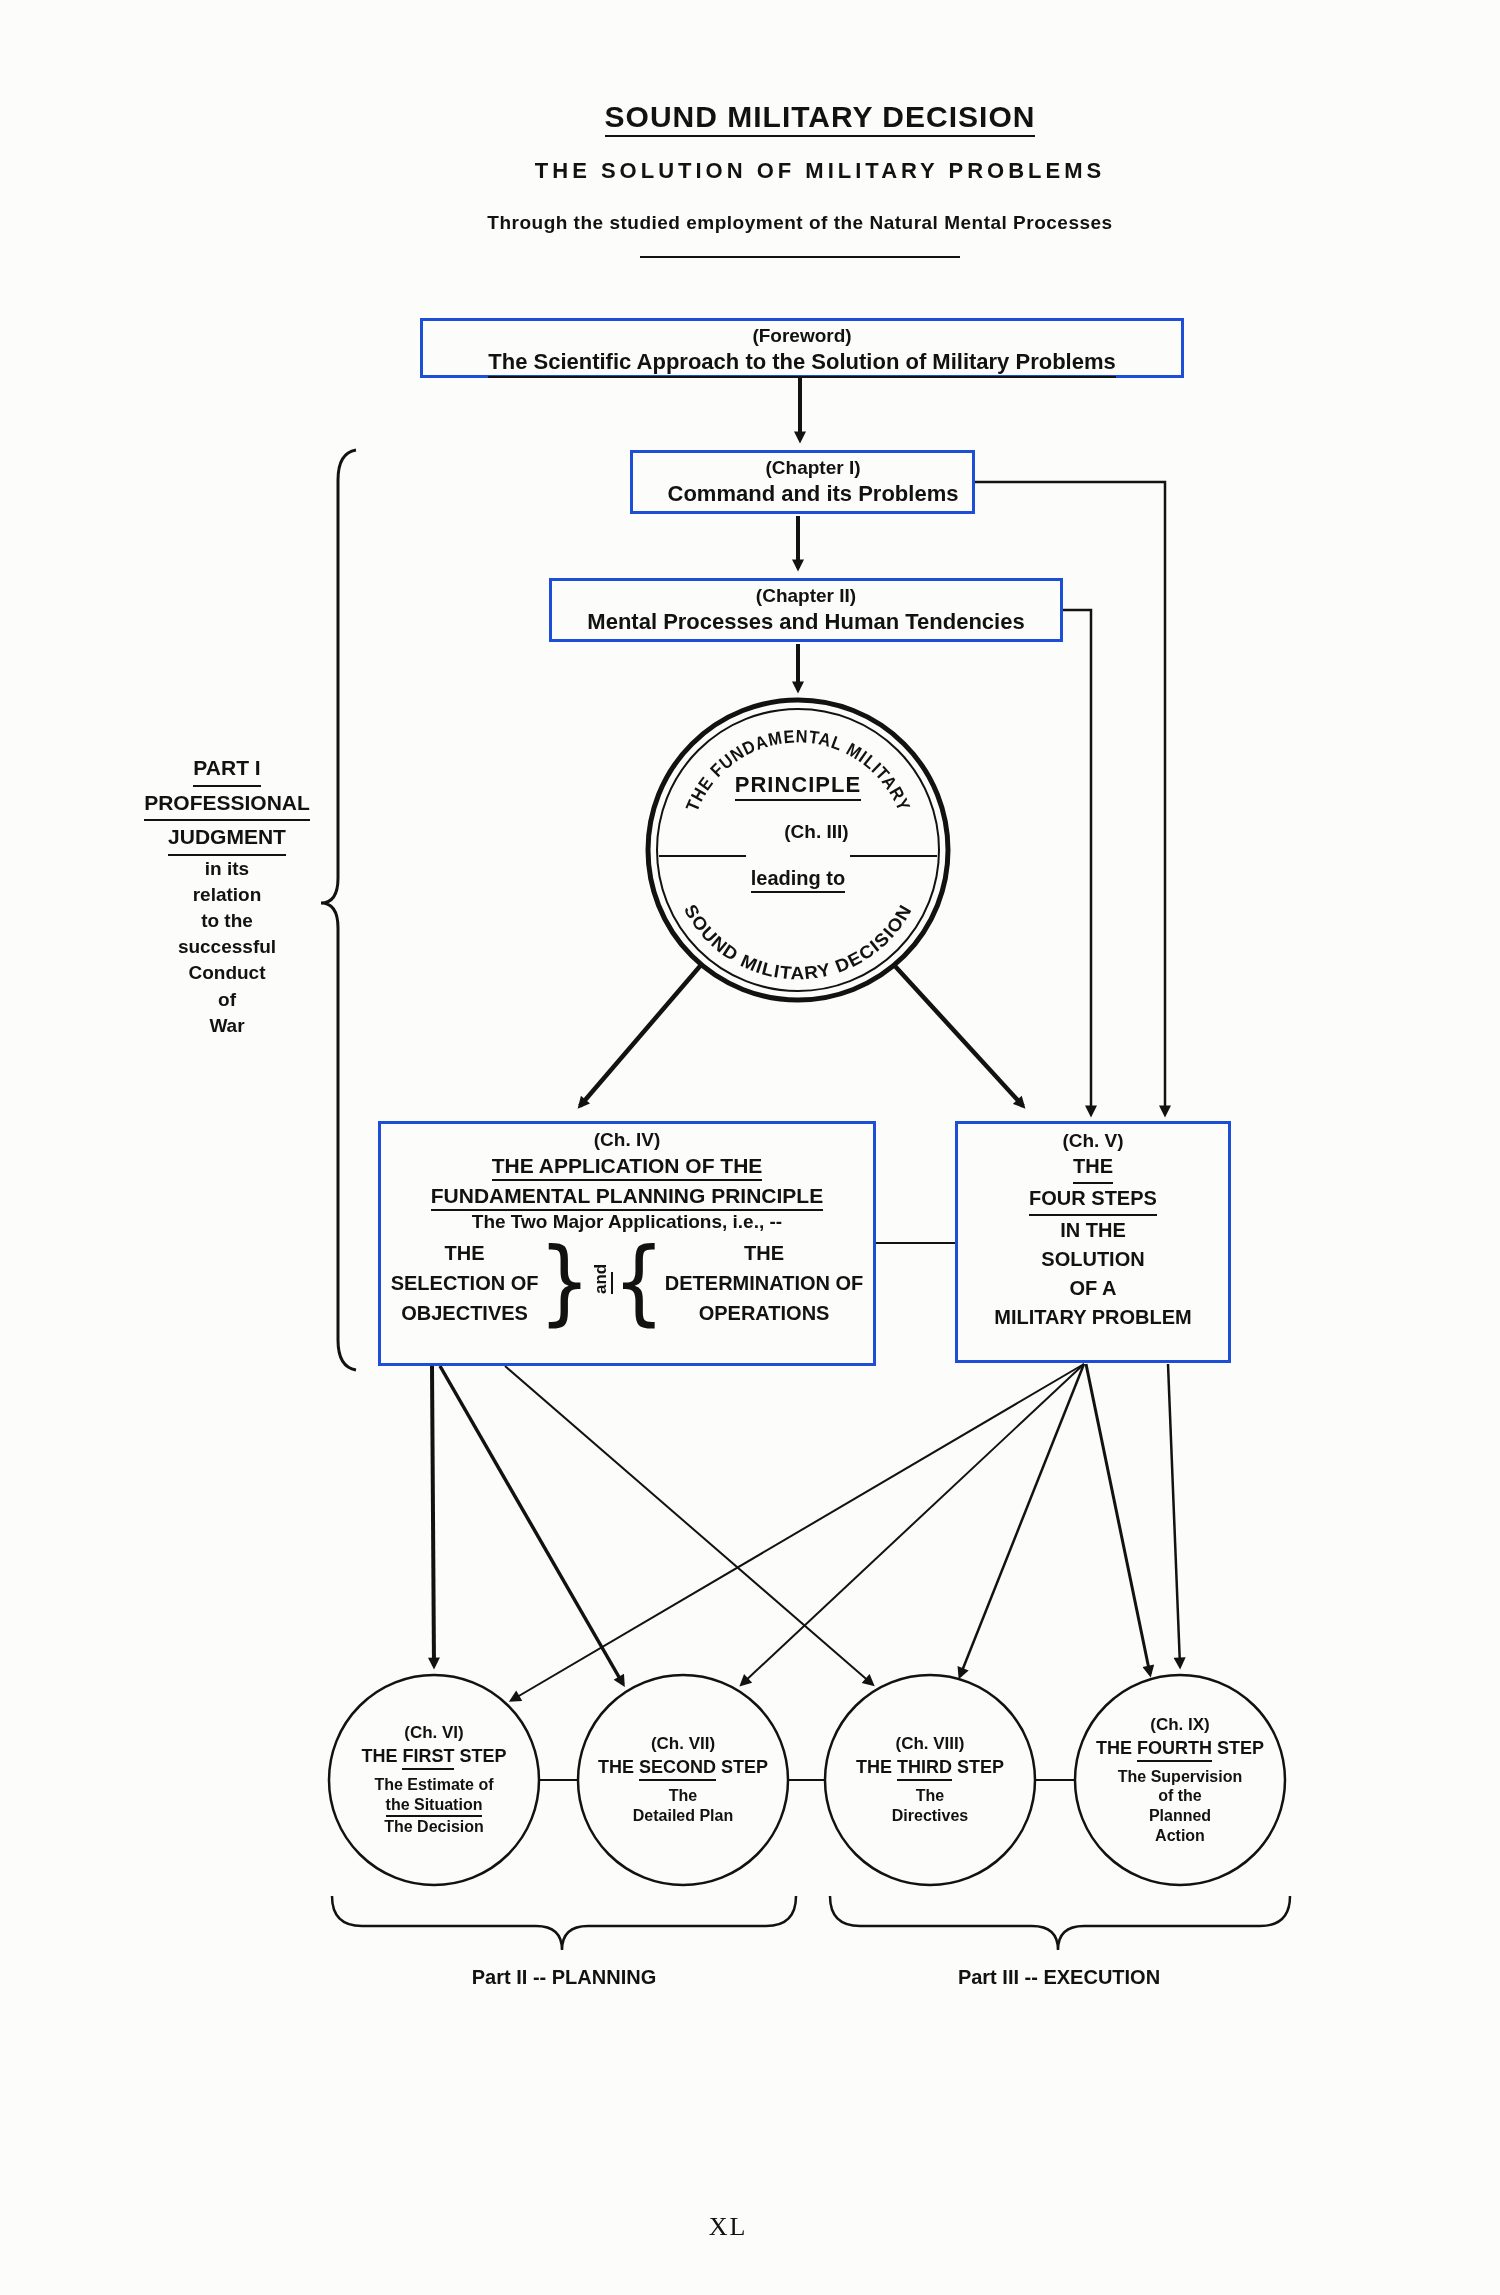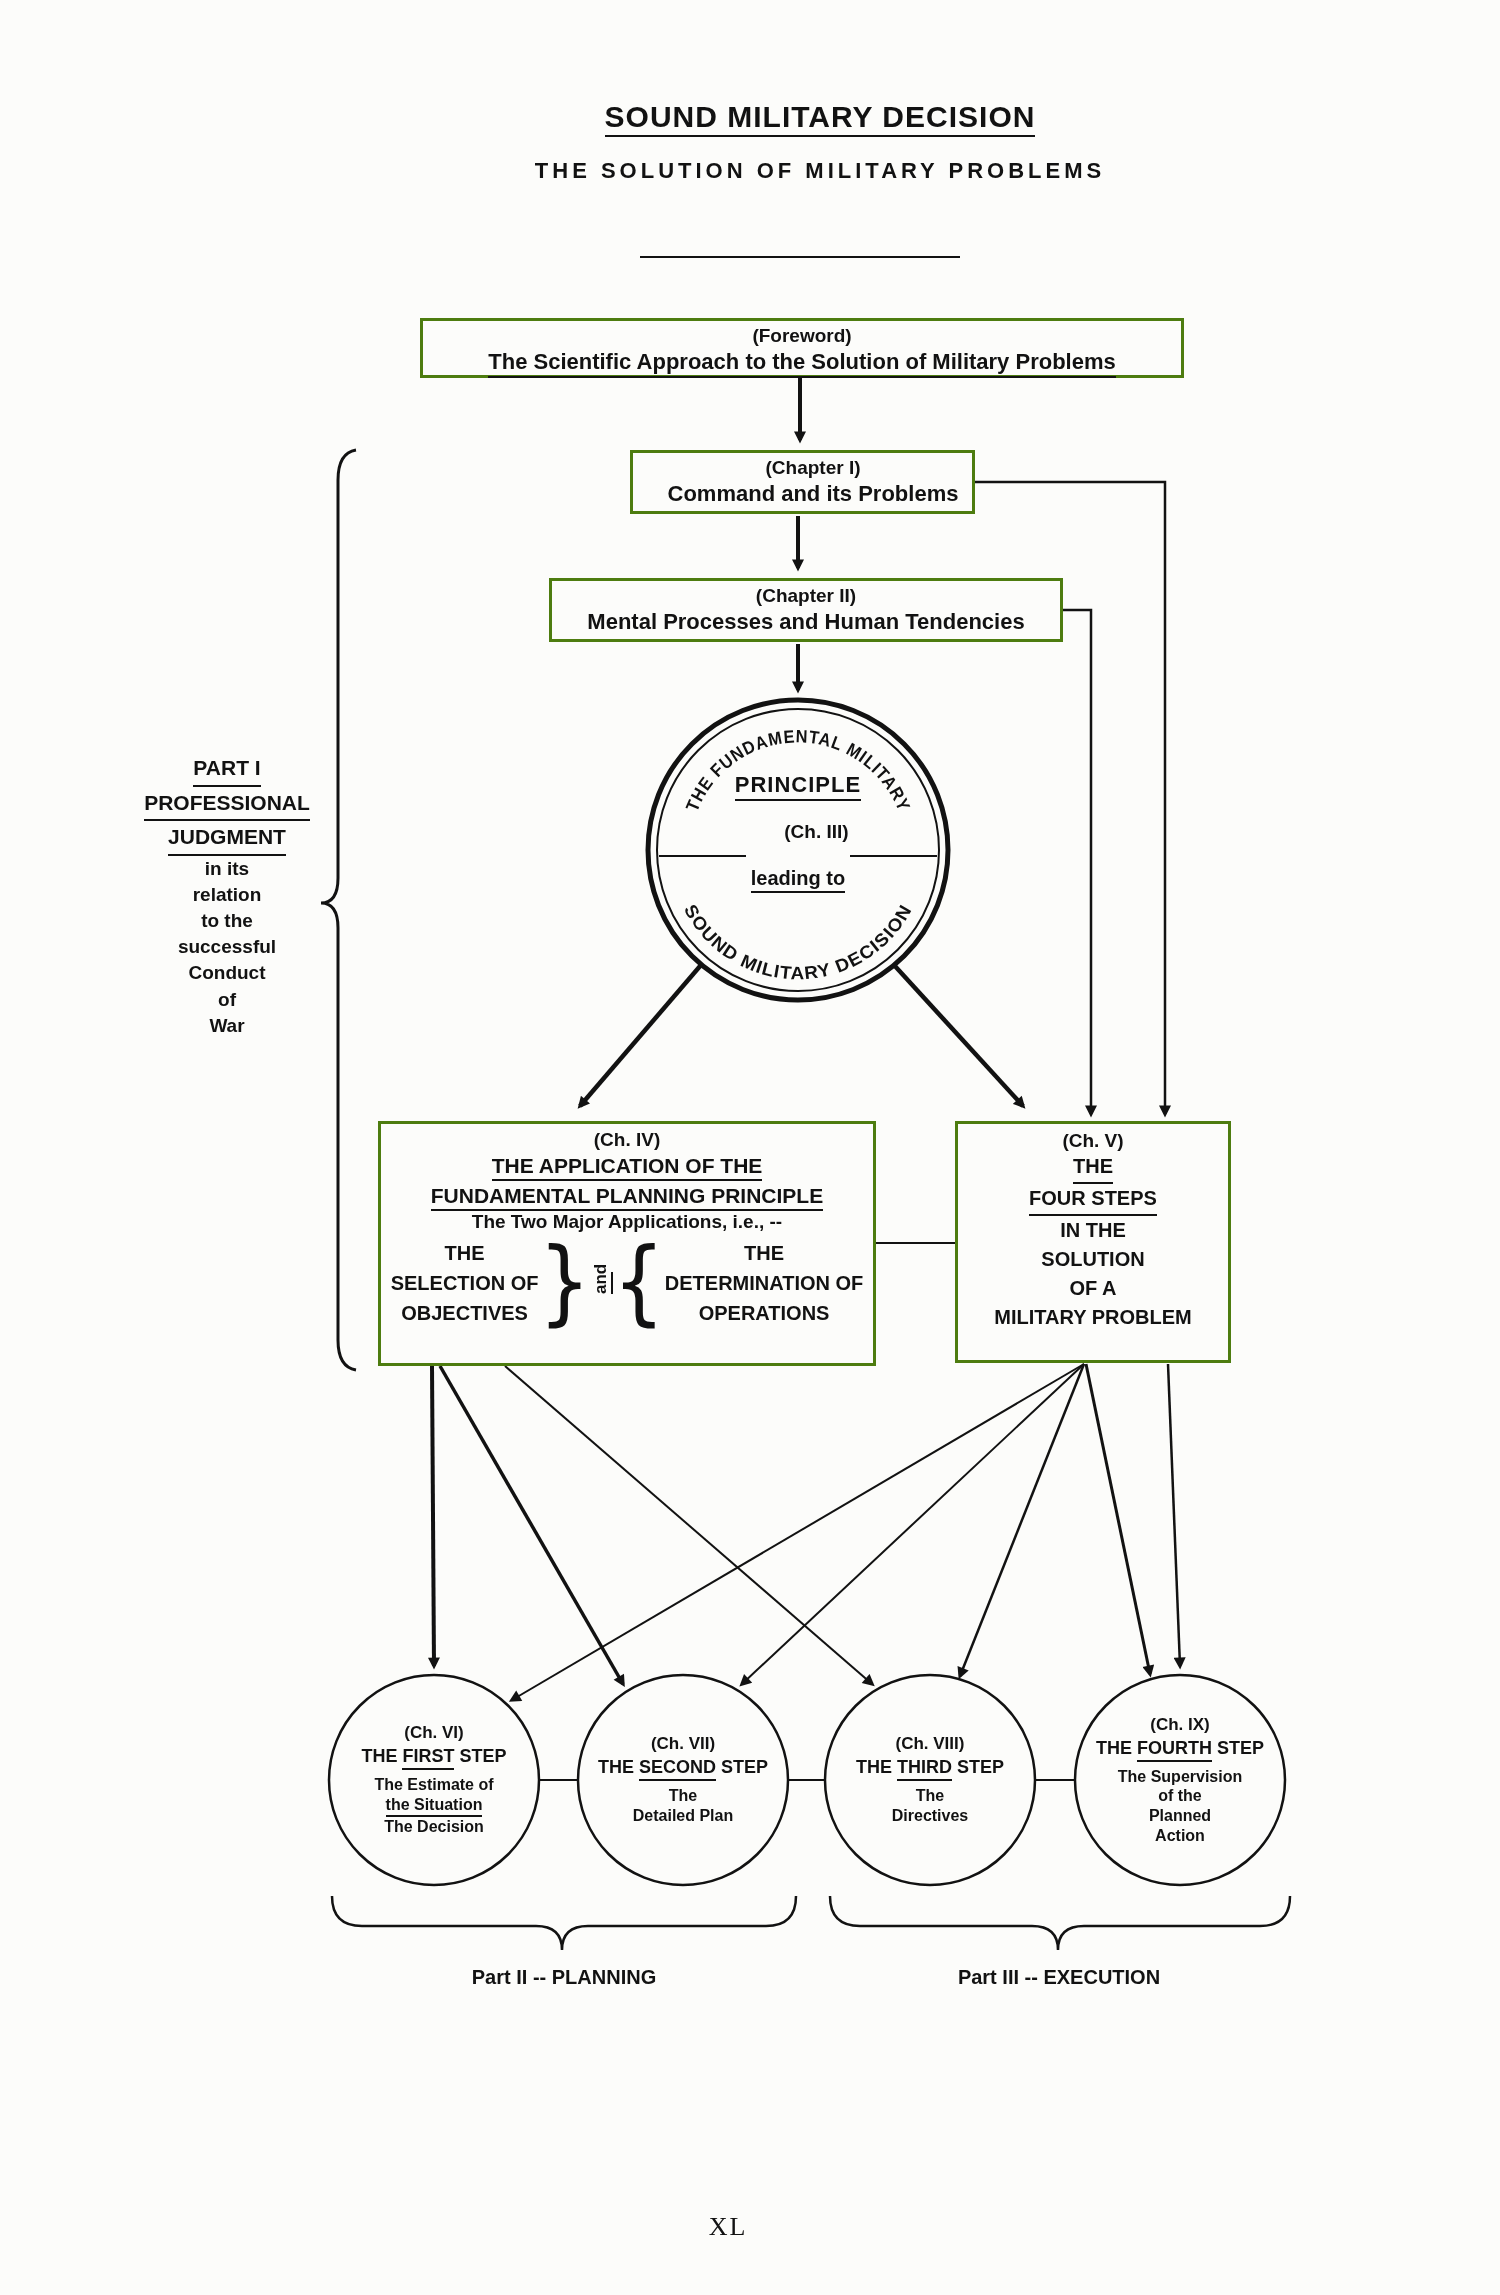--- a/index.html
+++ b/index.html
@@ -14,21 +14,21 @@
     margin:0 auto;
   }
   .abs{position:absolute;}
   .ctr{text-align:center;}
   svg.layer{position:absolute;left:0;top:0;}
   .u{border-bottom:2.5px solid #121212;padding-bottom:1px;display:inline-block;}
   .h-title{left:320px;top:100px;width:1000px;font-size:30px;letter-spacing:1px;}
   .h-sub{left:320px;top:158px;width:1000px;font-size:22px;letter-spacing:4px;}
   .h-tag{left:300px;top:212px;width:1000px;font-size:19px;letter-spacing:0.5px;}
   .h-rule{left:640px;top:256px;width:320px;border-top:2.5px solid #121212;height:0;}
-  .box{position:absolute;border:3px solid #4d7c0f;background:#fcfcfa;text-align:center;box-sizing:border-box;}
+  .box{position:absolute;border:3px solid #1d4ed8;background:#fcfcfa;text-align:center;box-sizing:border-box;}
   .box-label{font-size:19px;margin-top:4px;}
   .box-title{font-size:22px;margin-top:2px;}
   .fw{left:420px;top:318px;width:764px;height:60px;}
   .c1{left:630px;top:450px;width:345px;height:64px;padding-left:21px;}
   .c2{left:549px;top:578px;width:514px;height:64px;}
   .part1{left:118px;top:752px;width:218px;text-align:center;}
   .part1 .ph{font-size:21px;line-height:1.5;}
   .part1 .pl{font-size:19px;line-height:1.38;}
   .princ{left:658px;top:772px;width:280px;text-align:center;}
   .princ .p1{font-size:22px;letter-spacing:1px;}
@@ -115,20 +115,21 @@
     <line x1="1035" y1="1780" x2="1075" y2="1780" stroke="#121212" stroke-width="2"></line>
 
     <path d="M 356,450 Q 338,453 338,480 L 338,878 Q 338,903 321,903 Q 338,903 338,928 L 338,1340 Q 338,1367 356,1370" fill="none" stroke="#121212" stroke-width="3"></path>
 
     <path d="M 332,1896 Q 332,1926 362,1926 L 536,1926 Q 562,1926 562,1950 Q 562,1926 588,1926 L 766,1926 Q 796,1926 796,1896" fill="none" stroke="#121212" stroke-width="2.5"></path>
     <path d="M 830,1896 Q 830,1926 860,1926 L 1032,1926 Q 1058,1926 1058,1950 Q 1058,1926 1084,1926 L 1260,1926 Q 1290,1926 1290,1896" fill="none" stroke="#121212" stroke-width="2.5"></path>
   </svg>
 
   <div class="abs ctr h-title"><span class="u">SOUND MILITARY DECISION</span></div>
   <div class="abs ctr h-sub">THE SOLUTION OF MILITARY PROBLEMS</div>
+  <div class="abs ctr h-tag">Through the studied employment of the Natural Mental Processes</div>
   <div class="abs h-rule"></div>
 
   <div class="box fw">
     <div class="box-label">(Foreword)</div>
     <div class="box-title"><span class="u">The Scientific Approach to the Solution of Military Problems</span></div>
   </div>
 
   <div class="box c1">
     <div class="box-label">(Chapter I)</div>
     <div class="box-title">Command and its Problems</div>

